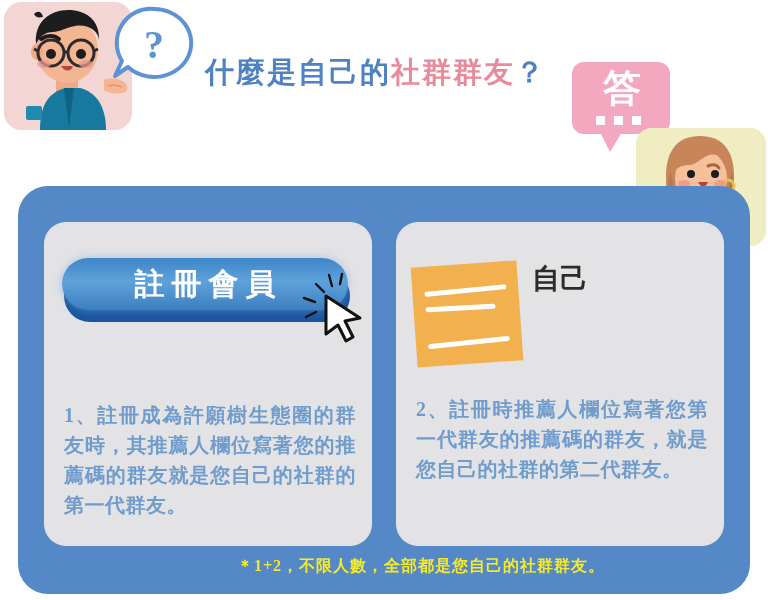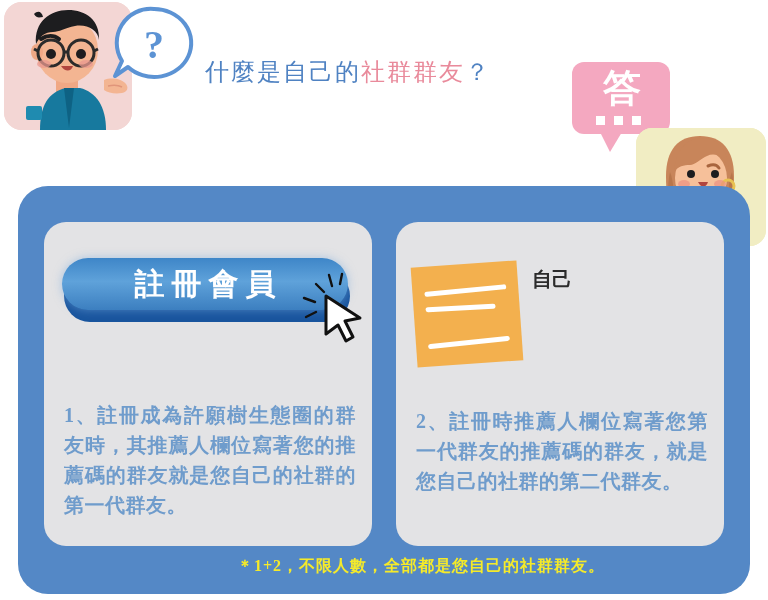--- a/index.html
+++ b/index.html
@@ -9,21 +9,21 @@
   
   .boy-card{position:absolute;left:4px;top:2px;width:128px;height:128px;
             background:#f3d6d4;border-radius:18px;overflow:hidden;}
   .girl-card{position:absolute;left:636px;top:128px;width:130px;height:118px;
              background:#f1edc3;border-radius:16px;overflow:hidden;}
 
   .q-bubble{position:absolute;left:110px;top:4px;width:88px;height:88px;}
   .a-bubble{position:absolute;left:570px;top:62px;width:104px;height:92px;}
 
   .headline{position:absolute;left:205px;top:52px;width:360px;height:40px;
-            font-size:24px;font-weight:normal;letter-spacing:2px;
+            font-size:29px;font-weight:bold;letter-spacing:2px;
             color:#4f82c2;white-space:nowrap;line-height:40px;
             text-shadow:1px 1px 0 rgba(255,255,255,.6);}
   .headline .pink{color:#e98a9b;}
 
   
   .panel{position:absolute;left:18px;top:186px;width:732px;height:408px;
          background:#5488c6;border-radius:30px;}
 
   .card{position:absolute;top:222px;height:324px;background:#e3e3e5;
         border-radius:22px;overflow:hidden;}
@@ -45,29 +45,29 @@
   
   .note{position:absolute;left:18px;top:42px;width:106px;height:100px;
         background:#f3b04e;transform:rotate(-4deg);}
   .note i{position:absolute;display:block;height:5px;background:#ffffff;
           border-radius:3px;}
   .note i:nth-child(1){left:12px;top:24px;width:82px;transform:rotate(-1.5deg);}
   .note i:nth-child(2){left:12px;top:41px;width:70px;transform:rotate(1deg);}
   .note i:nth-child(3){left:12px;top:76px;width:82px;transform:rotate(-2deg);}
 
   .gen-list{position:absolute;left:136px;top:42px;width:180px;
-            color:#2b2b2b;font-size:20px;line-height:30px;font-weight:bold;}
+            color:#2b2b2b;font-size:28px;line-height:30px;font-weight:bold;}
   .gen-list .l1{text-align:left;}
   .gen-list .l2{text-align:left;padding-left:22px;}
   .gen-list .l3{text-align:left;padding-left:46px;}
 
   .para{position:absolute;left:20px;top:178px;width:292px;
         color:#6f9ccc;font-size:20px;font-weight:bold;line-height:30px;
         text-align:justify;letter-spacing:.5px;}
-  .card-right .para{top:172px;margin-top:12px;}
+  .card-right .para{top:172px;}
 
   .footnote{position:absolute;left:0;top:556px;width:768px;text-align:center;
             color:#f5ea2a;font-size:16px;font-weight:bold;letter-spacing:1px;padding-left:37px;}
 </style>
 </head>
 <body>
 
 <div class="boy-card">
   <svg viewBox="0 0 128 128" width="128" height="128">
     <rect width="128" height="128" fill="#f3d6d4"></rect>

